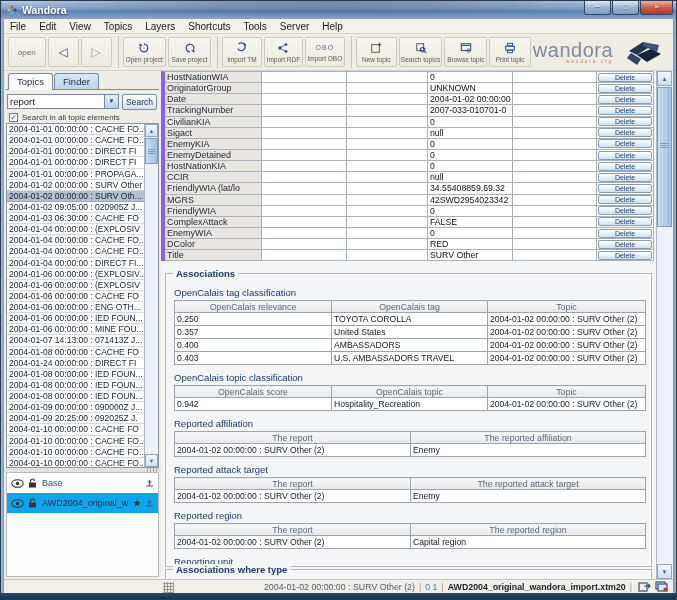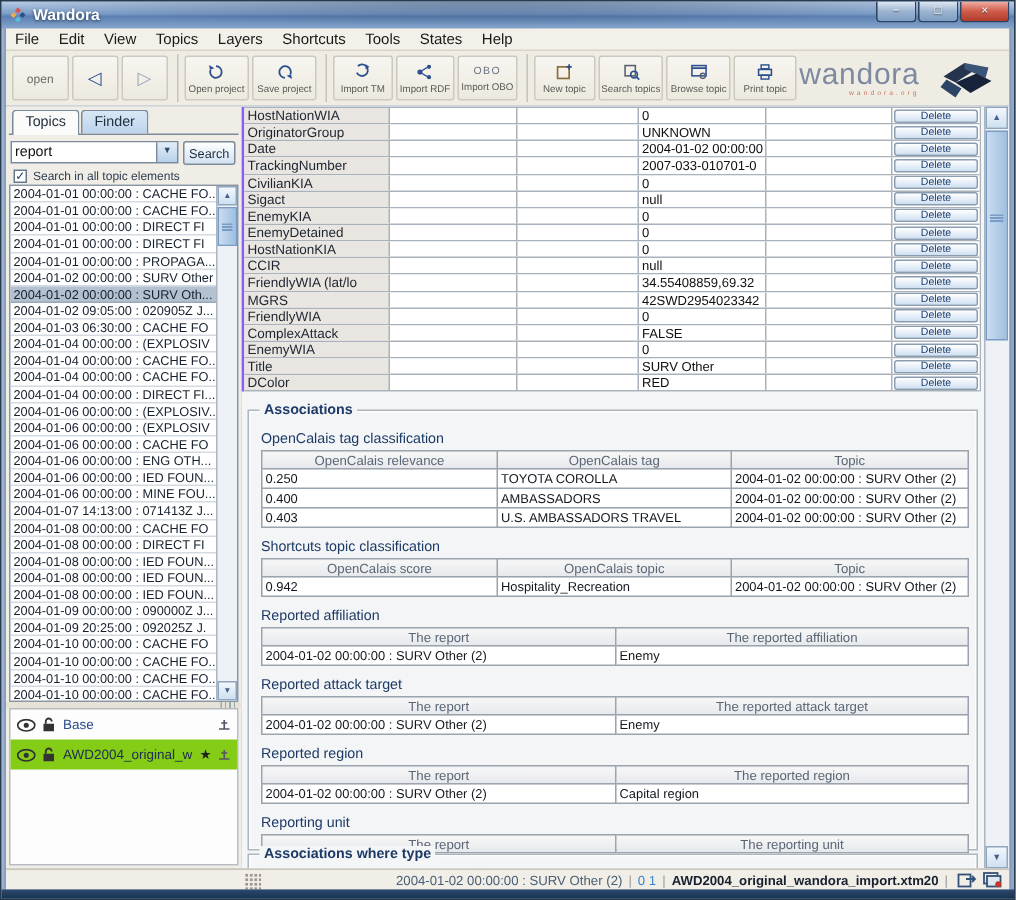--- a/index.html
+++ b/index.html
@@ -56,28 +56,28 @@
   .ritem{height:11.13px;line-height:11px;font-size:8.5px;color:#16202e;padding-left:2px;white-space:nowrap;overflow:hidden;border-bottom:1px solid #d4dae2;}
   .ritem.sel{background:#b2c0cf;border-bottom-color:#9aa8b8;}
   .vscroll{position:absolute;right:0;top:0;width:14px;background:#eef1f5;border-left:1px solid #aab6c2;}
   .sb-btn{position:absolute;left:0;width:13px;height:13px;background:linear-gradient(#f2f7fc,#cfe0f2);border:1px solid #8fa6bd;font-size:5.5px;color:#44618a;text-align:center;line-height:12px;}
   .sb-thumb{position:absolute;left:0;width:13px;background:linear-gradient(90deg,#cadcf0,#9fc0e0);border:1px solid #7a9cc4;}
   .sb-thumb:after{content:"";position:absolute;left:2px;right:2px;top:40%;height:5px;background:repeating-linear-gradient(180deg,#7a9cc4 0 1px,transparent 1px 2px);}
   #hsplit{position:absolute;left:0;top:397px;width:157px;height:4px;background:#e6e2d8;}
   #hsplit-handle{position:absolute;right:4px;top:0;width:10px;height:4px;background:repeating-linear-gradient(90deg,#9aa 0 1px,transparent 1px 3px);}
   #layers{position:absolute;left:2px;top:401px;width:153px;height:105px;background:#fdfdfd;border:1px solid #b6bcc2;}
   .layer-row{height:20px;display:flex;align-items:center;padding:0 4px;}
-  .layer-row.sel{background:#84cc16;justify-content:space-between;}
+  .layer-row.sel{background:#0ea5e9;justify-content:space-between;}
   .layer-label{font-size:9px;color:#203050;margin-left:5px;white-space:nowrap;overflow:hidden;flex:1;}
   .layer-label.base{color:#2d4b8e;}
   .layer-star{font-size:9px;color:#222;margin-right:4px;}
 
   
   #main{position:absolute;left:160px;top:70px;width:495px;height:508px;background:#f3f5f7;overflow:hidden;}
-  #proptable{position:absolute;left:0;top:0;width:493px;border-top:1px solid #a9b2ba;border-left:2px solid #8b5cf6;border-right:1px solid #a9b2ba;}
+  #proptable{position:absolute;left:0;top:0;width:493px;border-top:1px solid #a9b2ba;border-left:4px solid #8b5cf6;border-right:1px solid #a9b2ba;}
   .prow{display:flex;height:11.15px;border-bottom:1px solid #a9b2ba;background:#fff;}
   .prow>div{border-right:1px solid #a9b2ba;overflow:hidden;white-space:nowrap;}
   .prow>div:last-child{border-right:none;}
   .pc1{width:97px;background:#e9e6e1;color:#1e2430;font-size:9px;line-height:10px;padding:0 2px;}
   .pc2{width:85px;}.pc3{width:81px;}
   .pc4{width:85px;font-size:8.7px;line-height:10px;color:#101014;padding:0 2px;}
   .pc5{width:84px;}
   .pc6{flex:1;display:flex;align-items:center;justify-content:center;padding:0 1px;}
   .delbtn{width:100%;height:9px;font-size:7px;line-height:7px;background:linear-gradient(#ffffff,#cfe0f2);border:1px solid #8a9cb0;border-radius:2px;color:#1c3d6e;text-align:center;padding:0;}
 
@@ -129,21 +129,21 @@
 
   <div id="menubar">
 
   <span class="menu-item">File</span>
       <span class="menu-item">Edit</span>
       <span class="menu-item">View</span>
       <span class="menu-item">Topics</span>
       <span class="menu-item">Layers</span>
       <span class="menu-item">Shortcuts</span>
       <span class="menu-item">Tools</span>
-      <span class="menu-item">States</span>
+      <span class="menu-item">Server</span>
       <span class="menu-item">Help</span>
     </div>
 
   <div id="toolbar">
     <div class="tb-btn" style="width:40px">
       <span class="txt">open</span>
     </div>
     <div class="tb-btn" style="width:33px">
       <span class="glyph">◁</span>
     </div>
@@ -286,21 +286,21 @@
           <div class="ritem">2004-01-04 00:00:00 : CACHE FO...</div>
           <div class="ritem">2004-01-04 00:00:00 : DIRECT FI...</div>
           <div class="ritem">2004-01-06 00:00:00 : (EXPLOSIV...</div>
           <div class="ritem">2004-01-06 00:00:00 : (EXPLOSIV</div>
           <div class="ritem">2004-01-06 00:00:00 : CACHE FO</div>
           <div class="ritem">2004-01-06 00:00:00 : ENG OTH...</div>
           <div class="ritem">2004-01-06 00:00:00 : IED FOUN...</div>
           <div class="ritem">2004-01-06 00:00:00 : MINE FOU...</div>
           <div class="ritem">2004-01-07 14:13:00 : 071413Z J...</div>
           <div class="ritem">2004-01-08 00:00:00 : CACHE FO</div>
-          <div class="ritem">2004-01-08 00:00:00 : DIRECT FI</div>
+          <div class="ritem">2004-01-24 00:00:00 : DIRECT FI</div>
           <div class="ritem">2004-01-08 00:00:00 : IED FOUN...</div>
           <div class="ritem">2004-01-08 00:00:00 : IED FOUN...</div>
           <div class="ritem">2004-01-08 00:00:00 : IED FOUN...</div>
           <div class="ritem">2004-01-09 00:00:00 : 090000Z J...</div>
           <div class="ritem">2004-01-09 20:25:00 : 092025Z J.</div>
           <div class="ritem">2004-01-10 00:00:00 : CACHE FO</div>
           <div class="ritem">2004-01-10 00:00:00 : CACHE FO...</div>
           <div class="ritem">2004-01-10 00:00:00 : CACHE FO...</div>
           <div class="ritem">2004-01-10 00:00:00 : CACHE FO...</div>
         </div>
@@ -523,35 +523,35 @@
           <div class="pc2"></div>
           <div class="pc3"></div>
           <div class="pc4">0</div>
           <div class="pc5"></div>
           <div class="pc6">
             <button class="delbtn">Delete</button>
           </div>
         </div>
 
         <div class="prow">
+          <div class="pc1">DColor</div>
+          <div class="pc2"></div>
+          <div class="pc3"></div>
+          <div class="pc4">RED</div>
+          <div class="pc5"></div>
+          <div class="pc6">
+            <button class="delbtn">Delete</button>
+          </div>
+        </div>
+
+        <div class="prow">
           <div class="pc1">Title</div>
           <div class="pc2"></div>
           <div class="pc3"></div>
           <div class="pc4">SURV Other</div>
-          <div class="pc5"></div>
-          <div class="pc6">
-            <button class="delbtn">Delete</button>
-          </div>
-        </div>
-
-        <div class="prow">
-          <div class="pc1">DColor</div>
-          <div class="pc2"></div>
-          <div class="pc3"></div>
-          <div class="pc4">RED</div>
           <div class="pc5"></div>
           <div class="pc6">
             <button class="delbtn">Delete</button>
           </div>
         </div>
       </div>
 
     <div class="groupbox" id="assocbox">
       <div class="groupbox-title">Associations</div>
       <div id="assocbody">
@@ -570,36 +570,41 @@
             <th>Topic</th>
           </tr>
             </thead>
           <tbody>
             <tr>
               <td>0.250</td>
               <td>TOYOTA COROLLA</td>
               <td>2004-01-02 00:00:00 : SURV Other (2)</td>
             </tr>
 
+            <tr>
+              <td>0.357</td>
+              <td>United States</td>
+              <td>2004-01-02 00:00:00 : SURV Other (2)</td>
+            </tr>
 
             <tr>
               <td>0.400</td>
               <td>AMBASSADORS</td>
               <td>2004-01-02 00:00:00 : SURV Other (2)</td>
             </tr>
 
             <tr>
               <td>0.403</td>
               <td>U.S. AMBASSADORS TRAVEL</td>
               <td>2004-01-02 00:00:00 : SURV Other (2)</td>
             </tr>
           </tbody>
         </table>
 
-        <div class="aheading">Shortcuts topic classification</div>
+        <div class="aheading">OpenCalais topic classification</div>
         <table class="atable">
           <colgroup>
               <col style="width:157px">
               <col style="width:156px">
               <col style="width:158px">
             </colgroup>
           <thead>
               <tr>
             <th>OpenCalais score</th>
             <th>OpenCalais topic</th>

